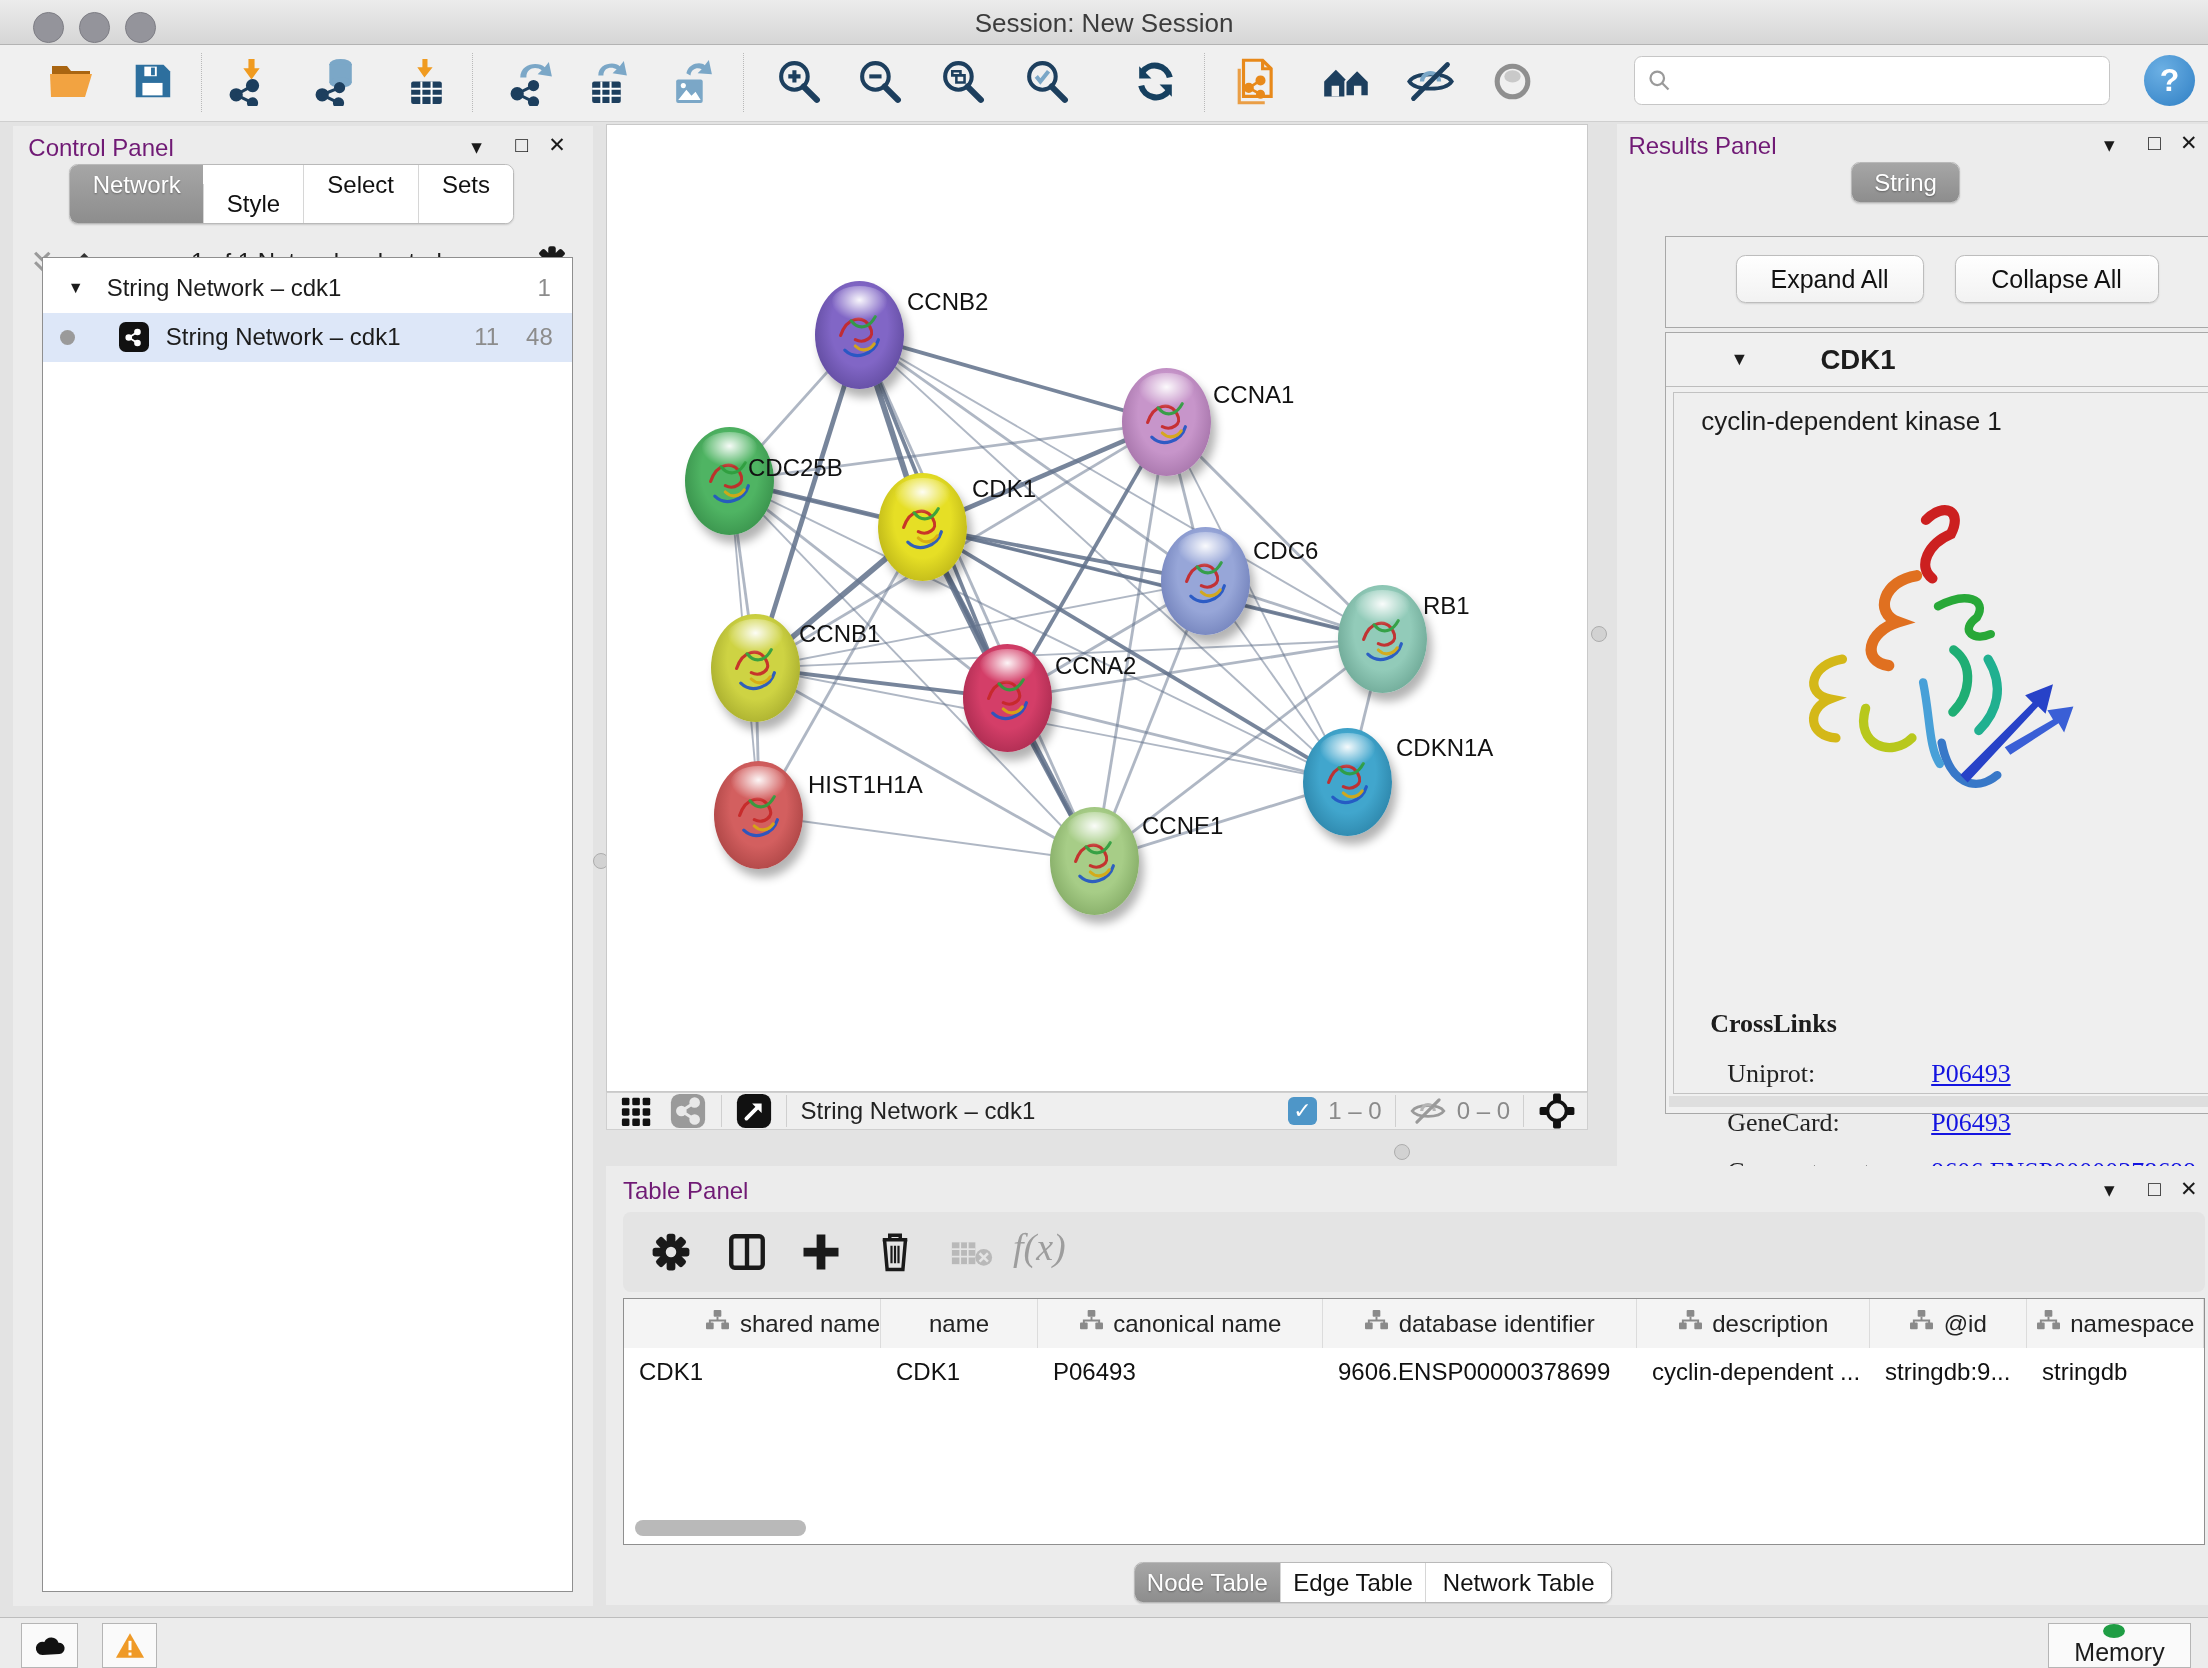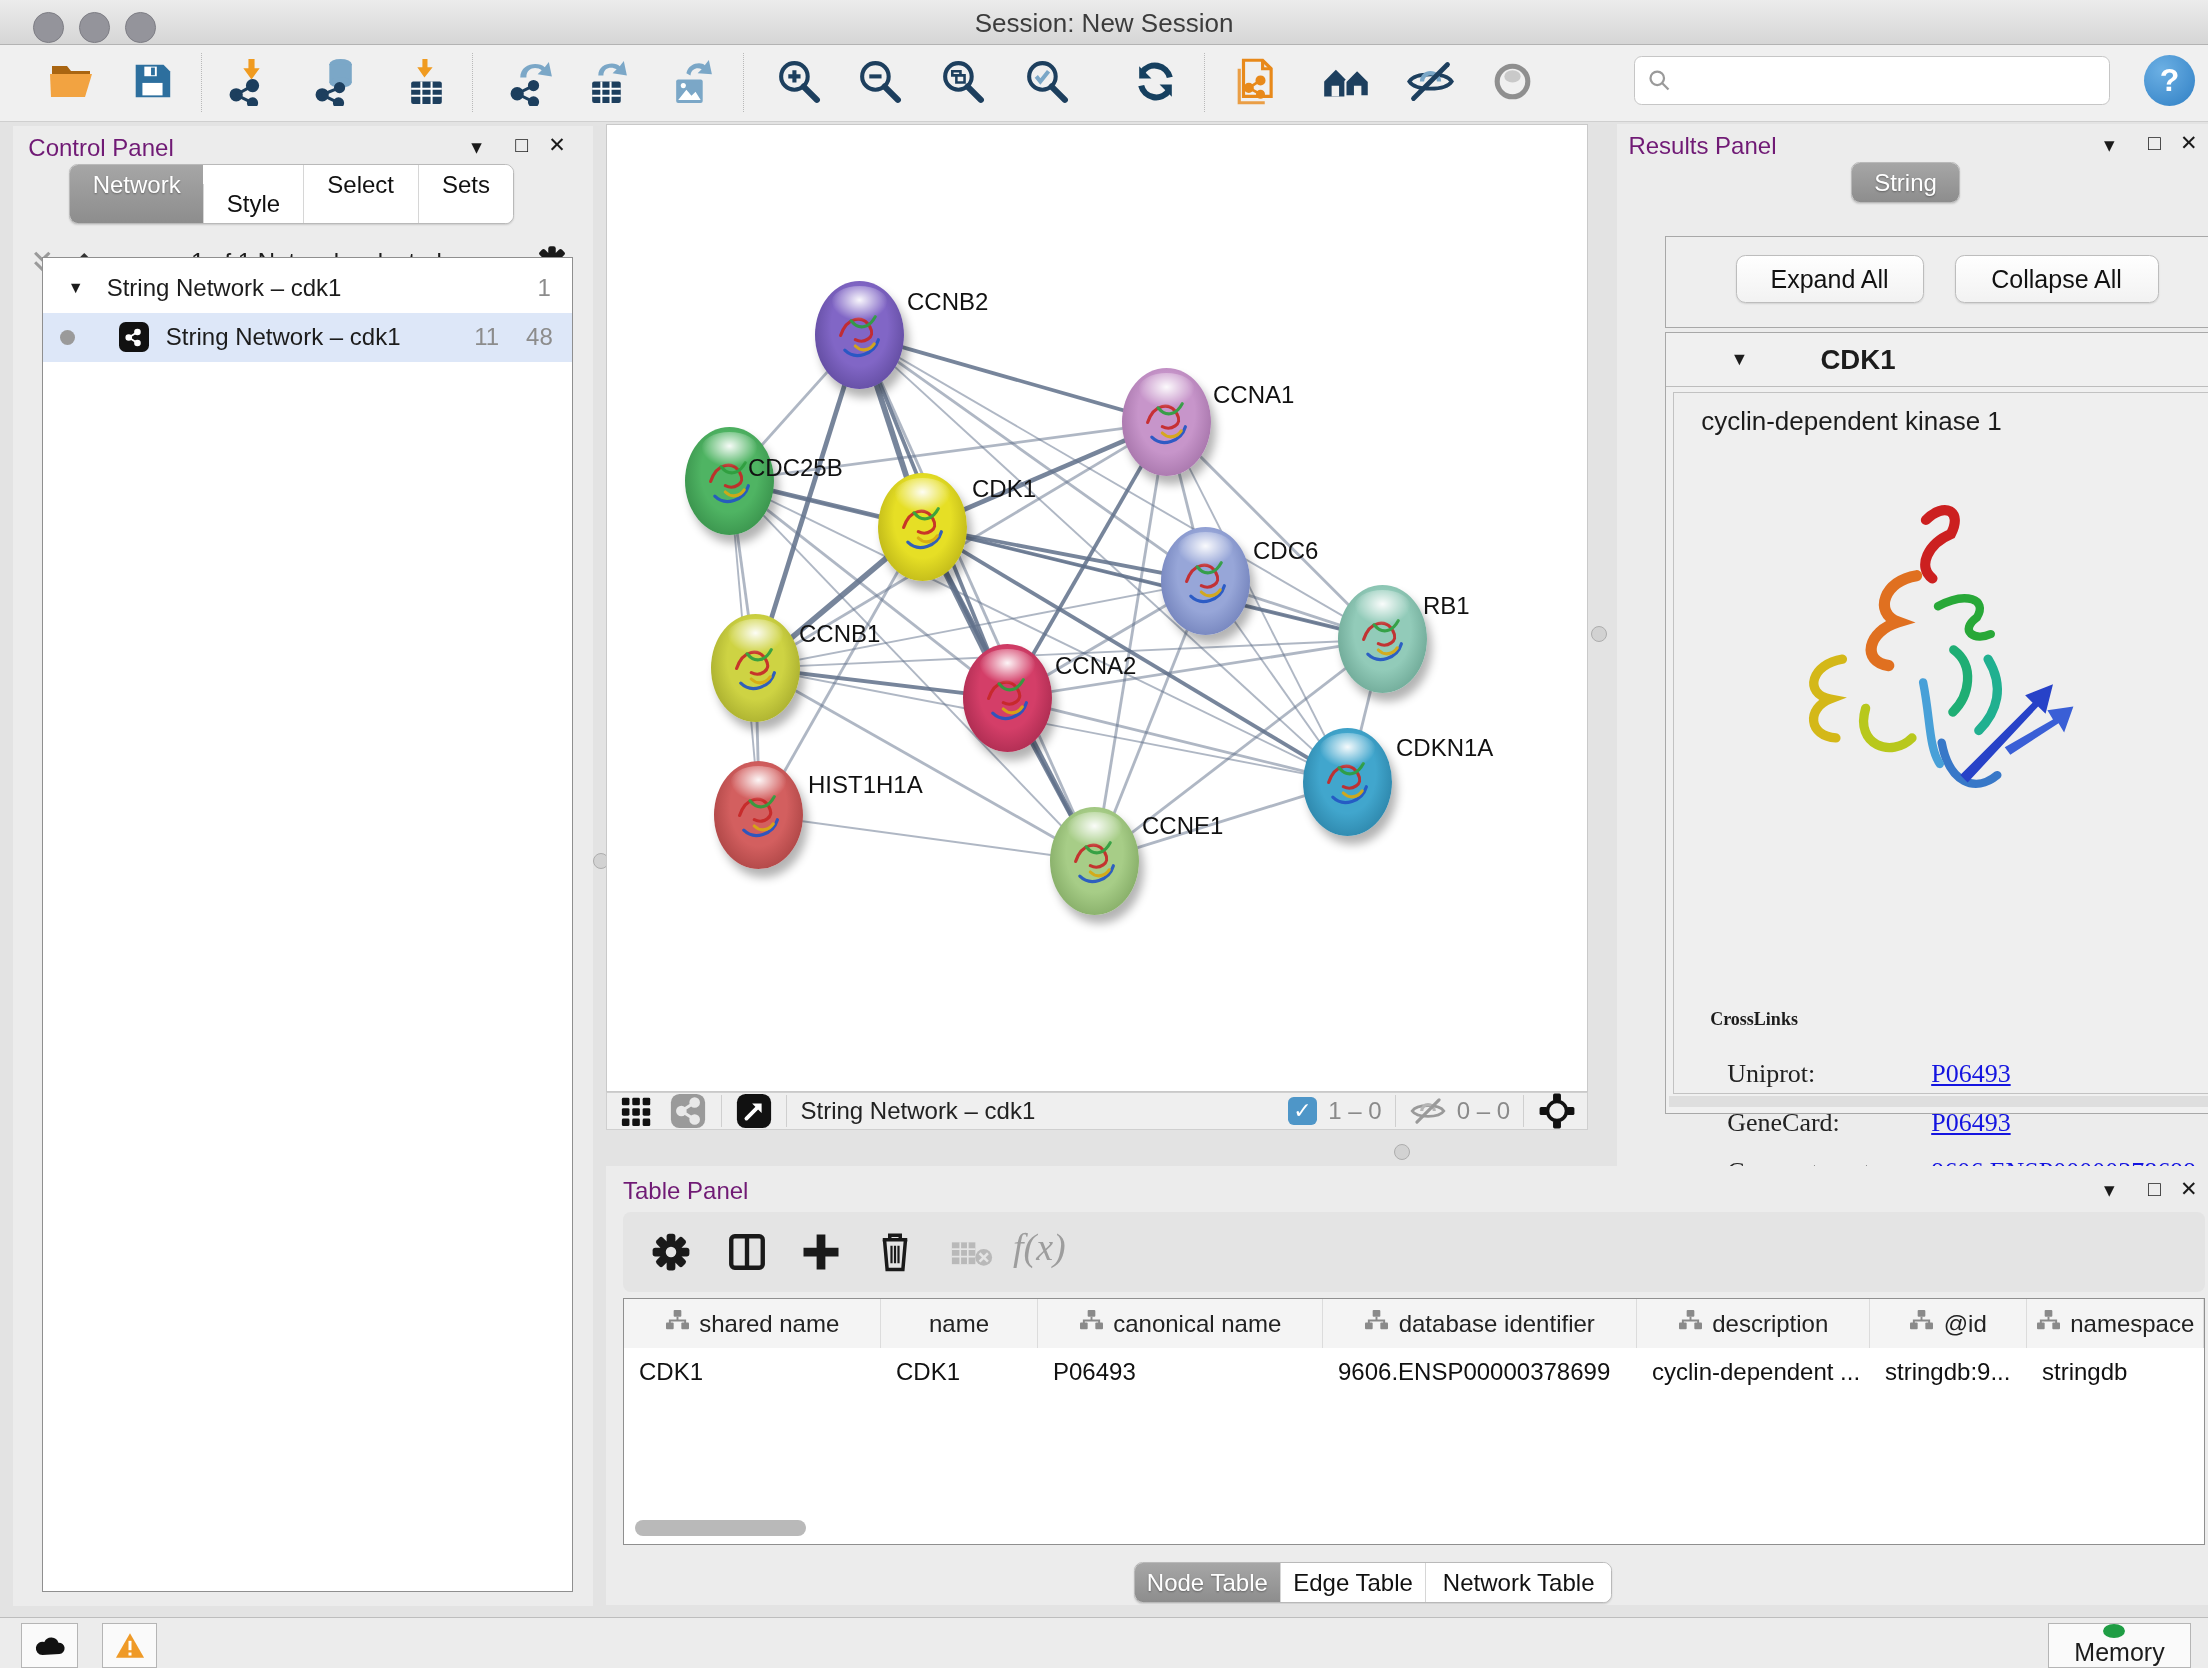--- a/index.html
+++ b/index.html
@@ -609,21 +609,21 @@
             <path d="M282 205 C300 235 292 262 272 282" stroke="#20b090" stroke-width="10"></path>
             <path d="M232 295 C240 338 268 350 292 330" stroke="#3878c8" stroke-width="9"></path>
             <path d="M212 230 C220 270 218 300 230 318" stroke="#48a0d8" stroke-width="9"></path>
           </g>
           <g fill="#2742c8">
               <path d="M252 330 L330 252 L322 244 L352 232 L344 264 L336 256 L260 338 Z"></path>
               <path d="M300 300 L352 270 L346 260 L374 256 L364 284 L358 274 L306 308 Z" fill="#3a5fd6"></path>
             </g>
         </svg>
 
-        <div class="abs serif" style="left:36px;top:616px;font-size:18px;font-weight:bold">CrossLinks</div>
+        <div class="abs serif" style="left:36px;top:616px;font-size:26px;font-weight:bold">CrossLinks</div>
         <div class="abs" id="xlinks" style="left:53px;top:656px;width:495px">
             <div class="flex" style="height: 49px;">
               <span class="serif xl-label" style="width: 204px;">Uniprot:</span>
               <span class="serif xl-link">P06493</span>
             </div>
             <div class="flex" style="height: 49px;">
               <span class="serif xl-label" style="width: 204px;">GeneCard:</span>
               <span class="serif xl-link">P06493</span>
             </div>
             <div class="flex" style="height: 49px;">
@@ -685,21 +685,21 @@
             </g>
             <circle cx="40" cy="22" r="10" fill="#8f8f8f"></circle>
             <path d="M35 17l10 10M45 17 35 27" stroke="#e4e4e4" stroke-width="3"></path>
           </g>
         </svg>
       <div class="abs serif" style="left:390px;top:13.3px;font-size:38px;font-style:italic;color:#9d9d9d">f(x)</div>
     </div>
 
     <div class="abs tbl">
       <div id="thead" style="display:flex">
-          <div class="th" style="width: 257px;">
+          <div class="th" style="width: 257px; justify-content: flex-end;">
             <span><svg width="25" height="23" viewBox="0 0 26 24">
                 <g fill="#8a8a8a">
                   <rect x="9" y="1" width="8" height="7" rx="1"></rect>
                   <rect x="1" y="14" width="8" height="7" rx="1"></rect>
                   <rect x="17" y="14" width="8" height="7" rx="1"></rect>
                   <path d="M12 8h2v4h-2zM4 12h2v3H4zM20 12h2v3h-2zM4 11h18v2H4z"></path>
                 </g>
               </svg></span>
             <span>shared name</span>
           </div>

